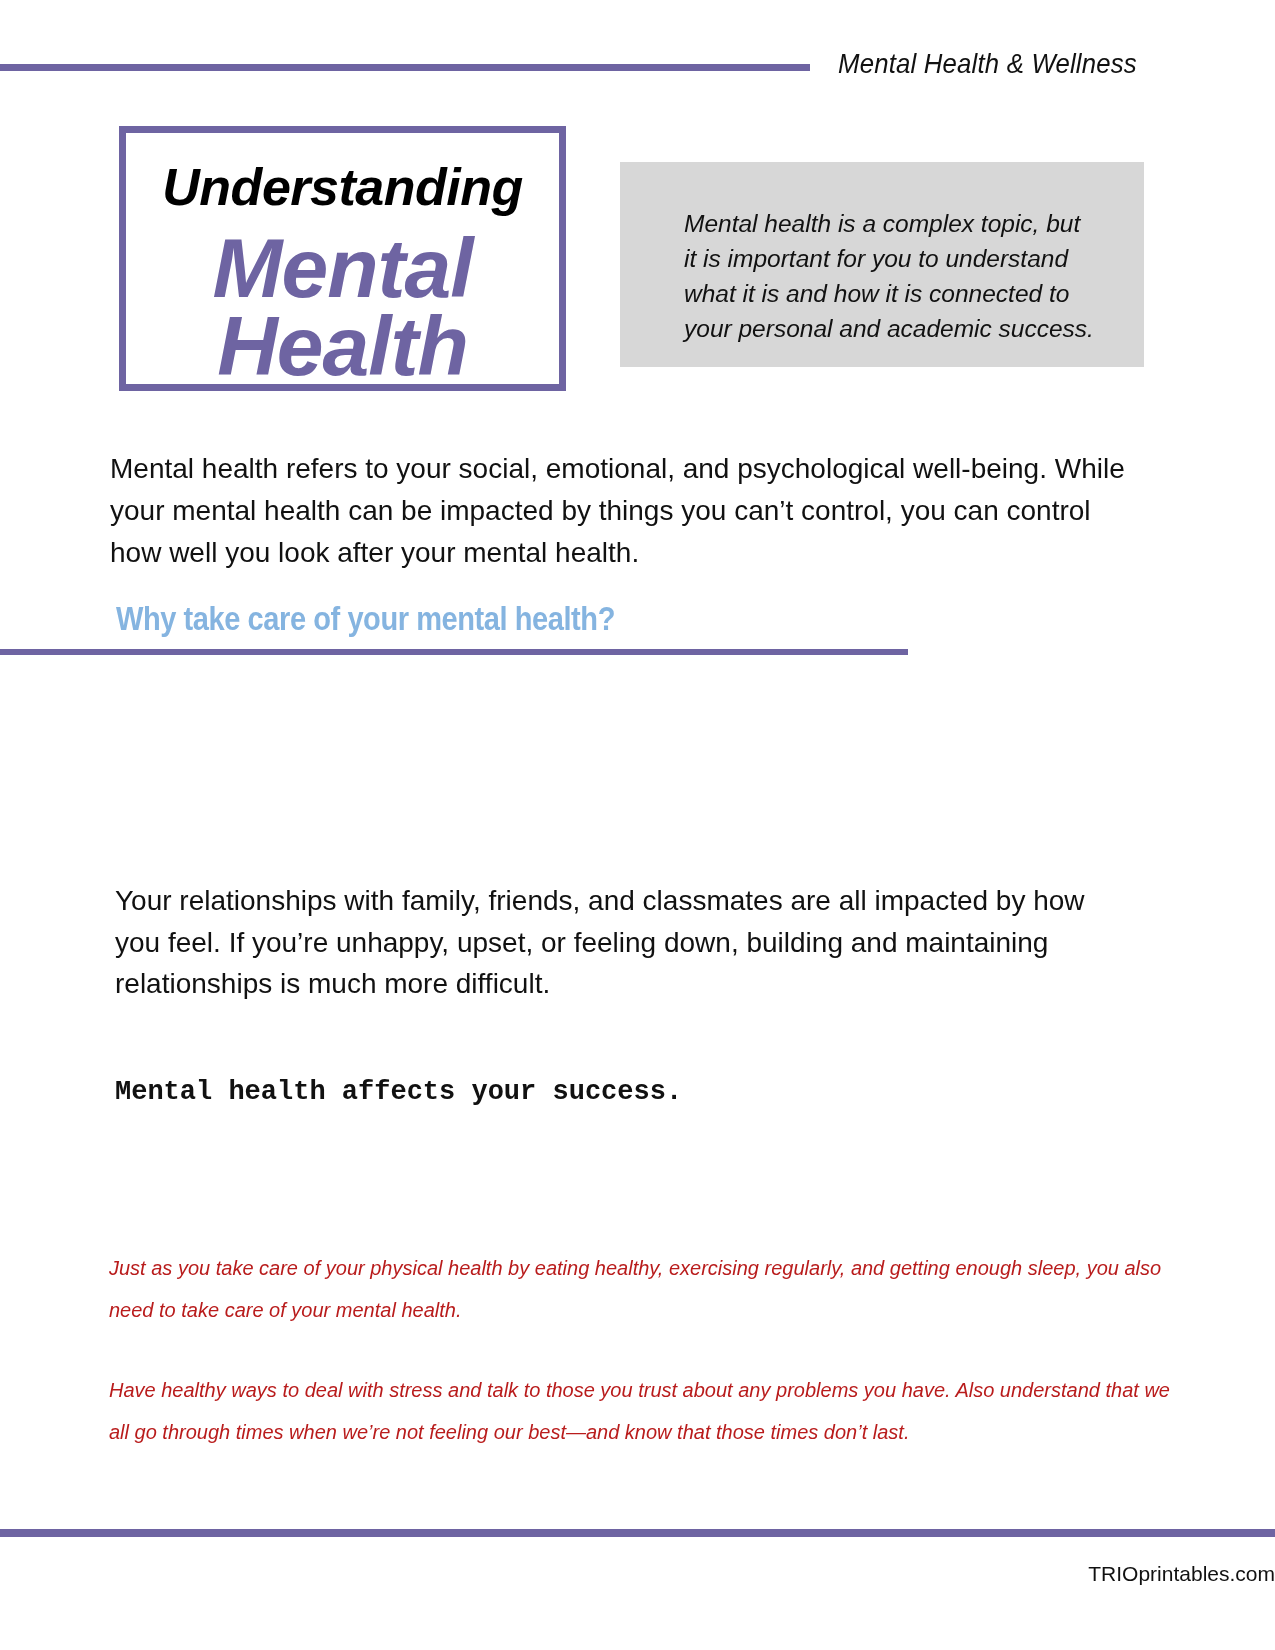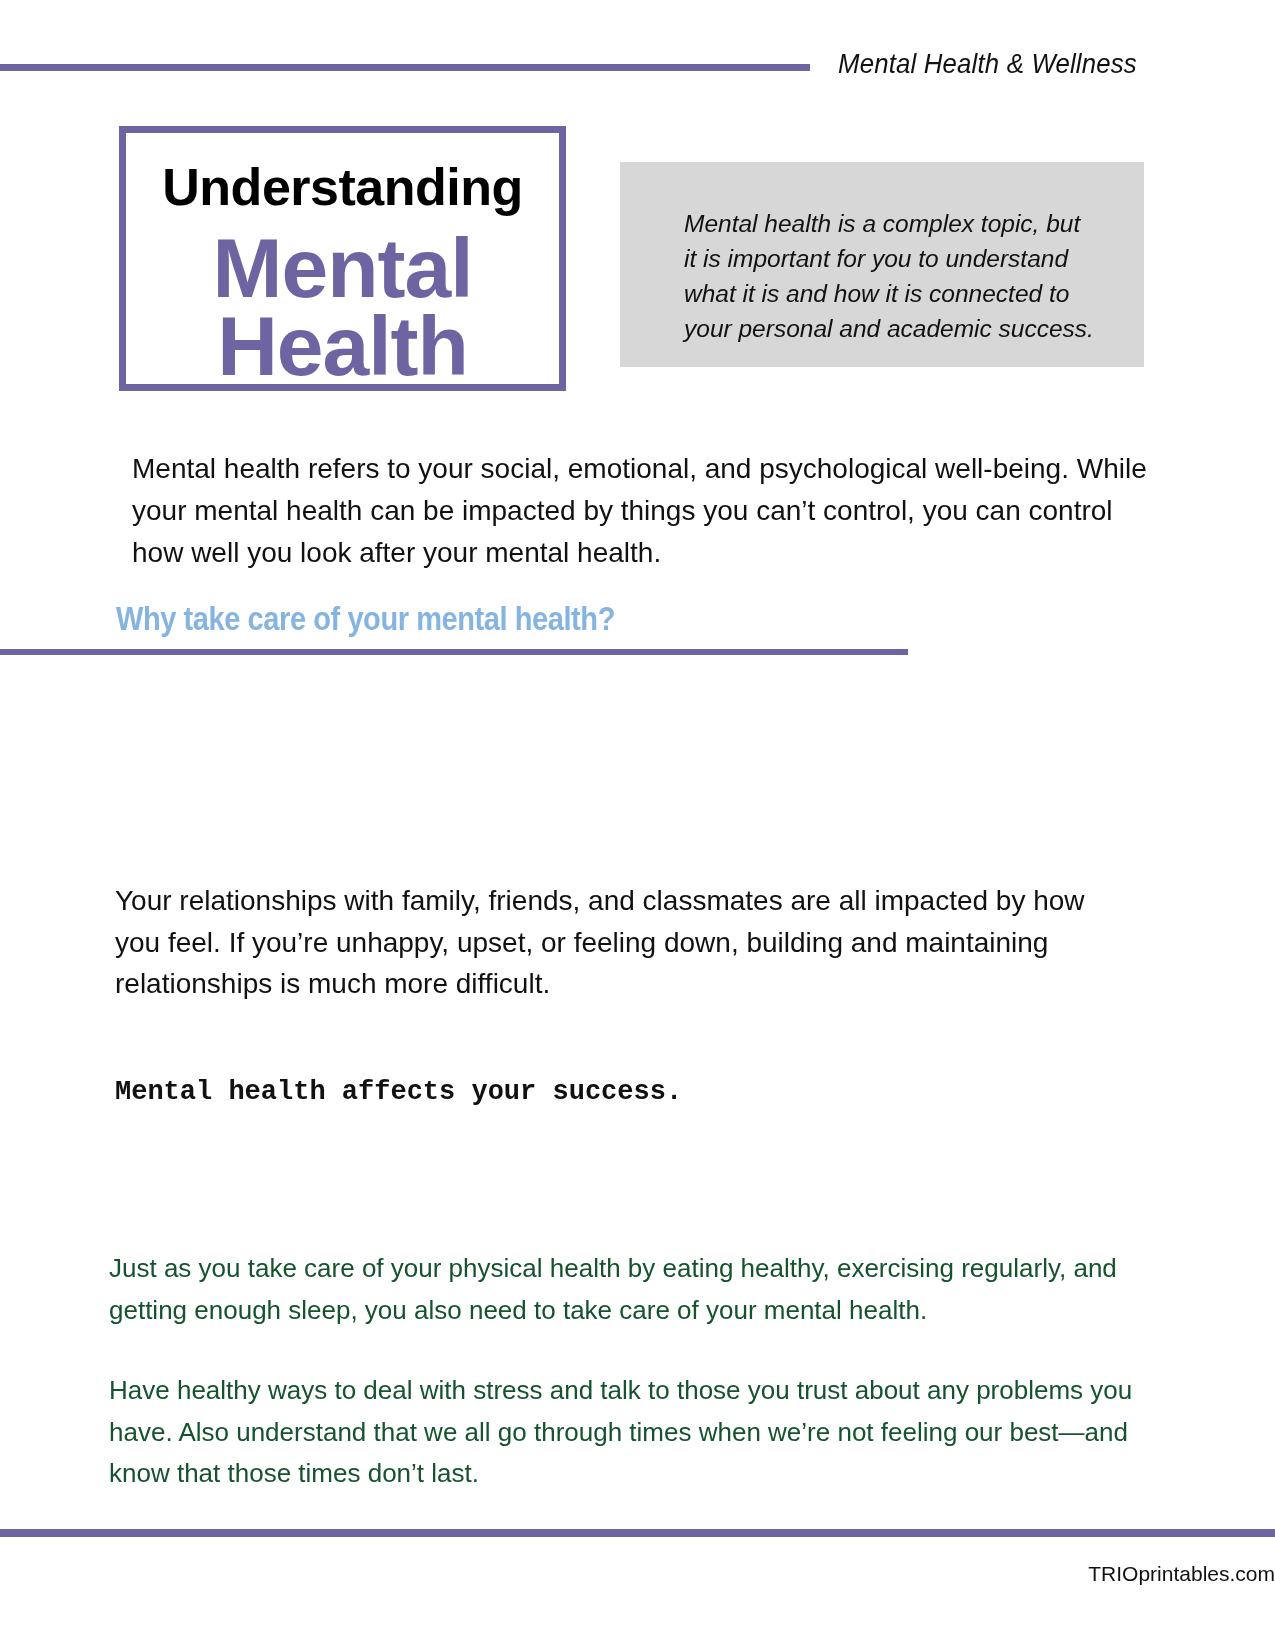--- a/index.html
+++ b/index.html
@@ -1,34 +1,34 @@
 <!DOCTYPE html>
 <html><head>
 <meta charset="utf-8">
 <style>
   html, body { margin: 0; padding: 0; background: #ffffff; }
   body { width: 1275px; height: 1650px; position: relative; overflow: hidden; font-family: "Liberation Sans", sans-serif; color: #111; }
   .top-rule { position: absolute; left: 0; top: 64px; width: 810px; height: 7px; background: #6e64a2; }
   .header-title { position: absolute; left: 838px; top: 48px; font-size: 28px; font-style: italic; font-weight: normal; letter-spacing: 0.2px; color: #111; transform: scaleX(0.92); transform-origin: left center; white-space: nowrap; }
-  .title-box { position: absolute; left: 119px; top: 126px; width: 447px; height: 265px; box-sizing: border-box; border: 7px solid #6e64a2; text-align: center; }
+  .title-box { position: absolute; left: 119px; top: 126px; width: 447px; height: 265px; box-sizing: border-box; border: 7px solid #6e64a2; text-align: center; font-style: italic; }
   .title-line1 { display: block; margin-top: 26px; font-size: 52px; font-weight: bold; color: #000; letter-spacing: -0.5px; line-height: 56px; }
   .title-line2, .title-line3 { display: block; font-size: 84px; font-weight: bold; color: #6e64a2; line-height: 78px; letter-spacing: -1px; }
   .title-line2 { margin-top: 14px; }
   .callout { position: absolute; left: 620px; top: 162px; width: 524px; height: 205px; background: #d7d7d7; box-sizing: border-box; padding: 28px 30px 0 48px; }
   .callout p { margin: 16px; font-style: italic; font-size: 24.5px; line-height: 35px; color: #111; }
-  .intro { position: absolute; left: 132px; top: 448px; width: 1030px; margin: 0; font-size: 28px; line-height: 42px; color: #111; }
+  .intro { position: absolute; left: 110px; top: 448px; width: 1030px; margin: 0; font-size: 28px; line-height: 42px; color: #111; }
   .section-heading { position: absolute; left: 116px; top: 600px; margin: 0; font-size: 33px; font-weight: bold; color: #85b4e0; letter-spacing: -0.5px; transform: scaleX(0.88); transform-origin: left center; white-space: nowrap; }
   .section-rule { position: absolute; left: 0; top: 649px; width: 908px; height: 6px; background: #6e64a2; }
   .reason { position: absolute; left: 115px; width: 1000px; }
   .reason h3 { margin: 0 0 6px 0; font-size: 27px; font-weight: bold; color: #111; line-height: 38px; }
   .reason p { margin: 0; font-size: 28px; line-height: 41.5px; color: #111; }
   .r1 { top: 686px; }
   .r2 { top: 880px; }
   .r3 { top: 1073px; font-family: Liberation Mono, monospace; }
-  .closing { position: absolute; left: 109px; width: 1080px; margin: 0; font-size: 26px; line-height: 41.5px; color: #14532d; }
+  .closing { position: absolute; left: 109px; width: 1080px; margin: 0; font-size: 20px; line-height: 41.5px; color: #b91c1c; font-style: italic; }
   .c1 { top: 1248px; }
   .c2 { top: 1346px; margin-top: 24px; }
   .bottom-rule { position: absolute; left: 0; top: 1529px; width: 1275px; height: 8px; background: #6e64a2; }
   .footer { position: absolute; left: 0; top: 1562px; width: 1275px; text-align: right; font-size: 21px; color: #111; }
 </style>
 </head>
 <body>
 
 <div class="top-rule"></div>
 <div class="header-title">Mental Health &amp; Wellness</div>

